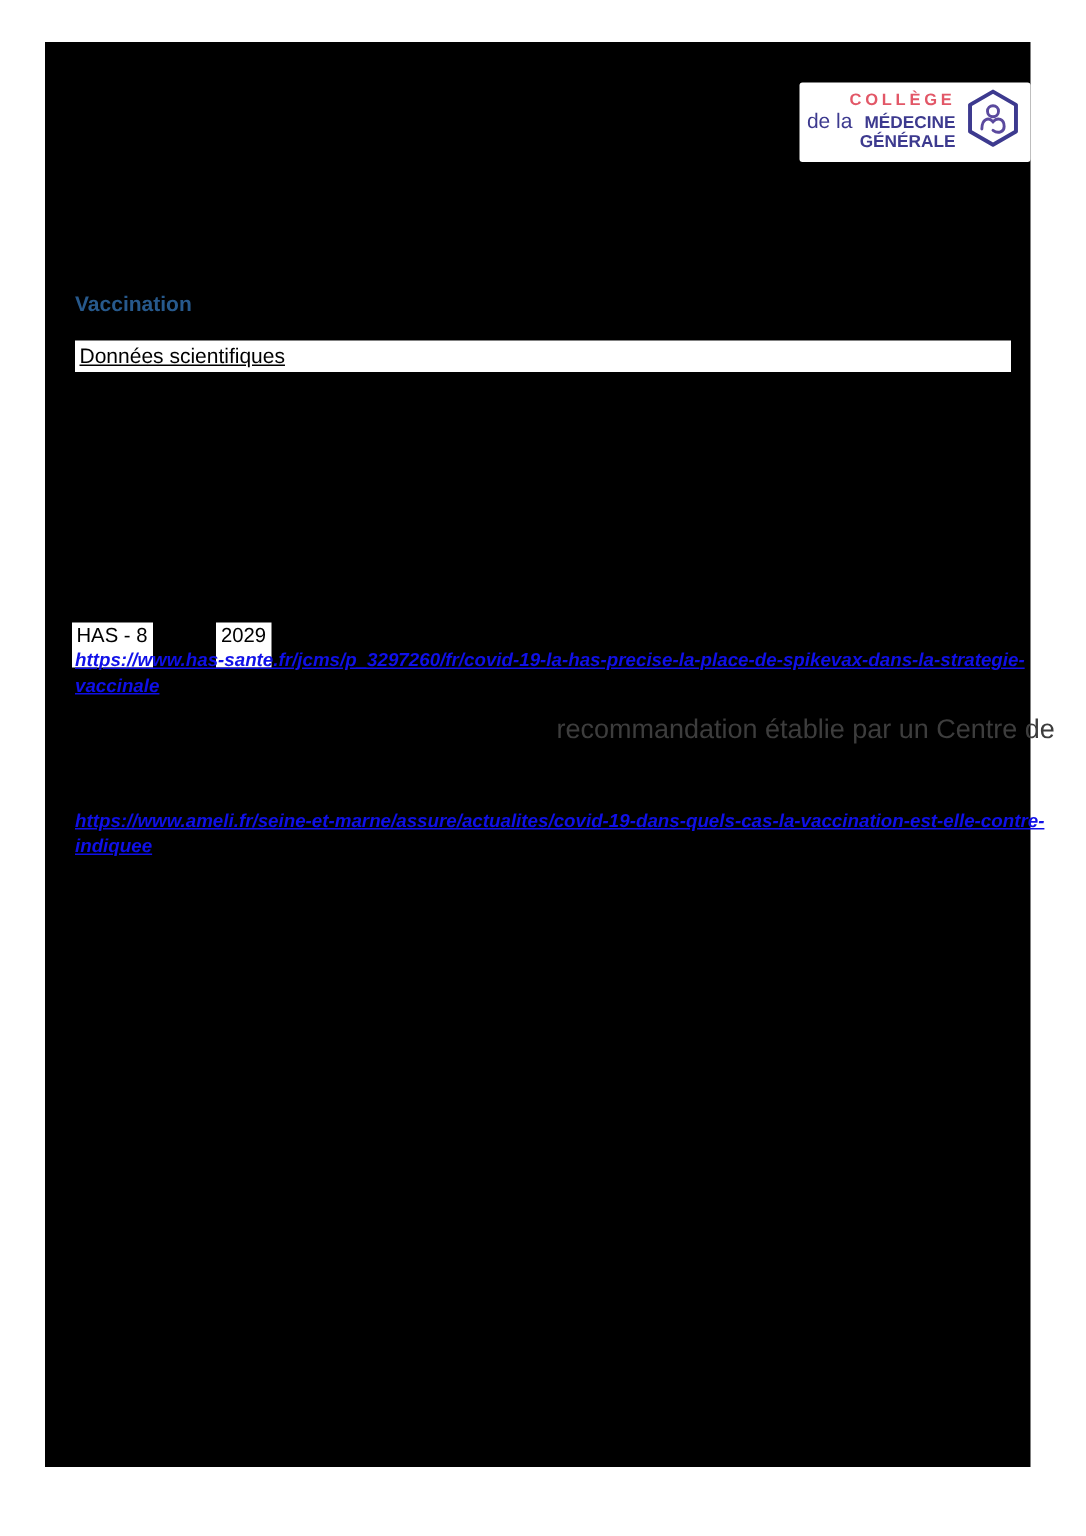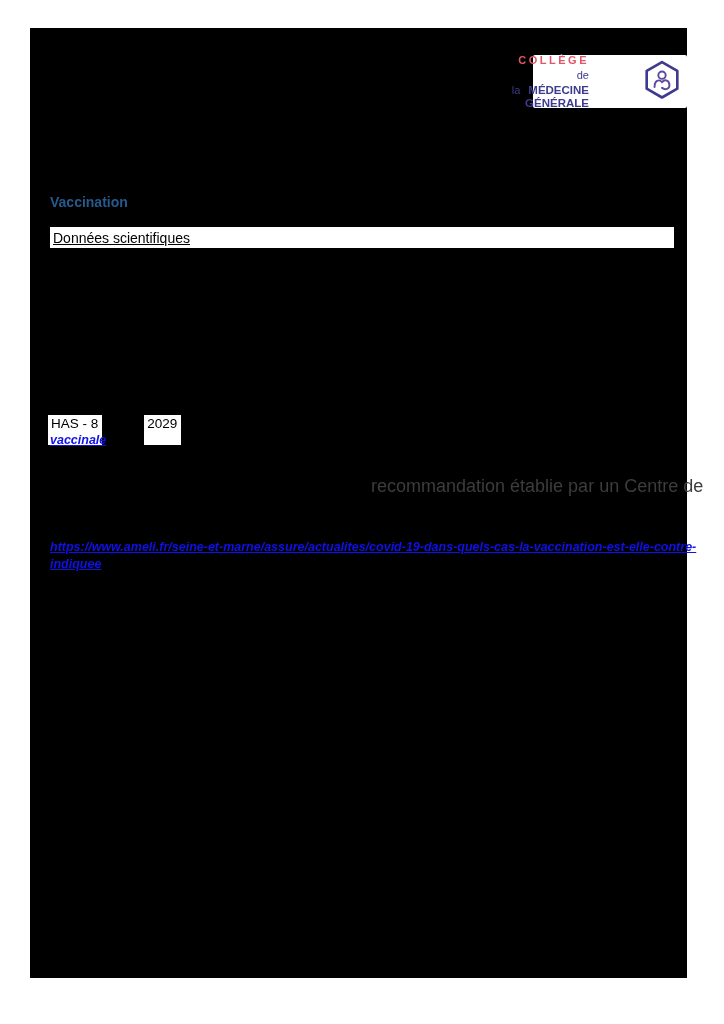--- a/index.html
+++ b/index.html
@@ -7,25 +7,25 @@
     position:relative;width:724px;height:1024px;background:#ffffff;overflow:hidden;
     font-family:"Liberation Sans",sans-serif;
   }
   #page-canvas{
     position:absolute;left:30px;top:28px;width:657px;height:950px;background:#000000;
   }
   
   .logo-box{
     position:absolute;left:503px;top:27px;width:154px;height:53px;background:#ffffff;
     border-radius:2px;display:flex;align-items:center;justify-content:flex-end;
-    padding:0 4px 0 0;box-sizing:border-box;gap:48px;
+    padding:0 4px 0 0;box-sizing:border-box;
   }
   .logo-text{ text-align:right;line-height:13px;margin-right:4px; }
   .logo-college{ color:#e25767;font-size:11px;font-weight:700;letter-spacing:2.5px; }
-  .logo-dela{ color:#3d3a8f;font-size:11px;font-weight:400;margin-right:8px; }
+  .logo-dela{ color:#3d3a8f;font-size:14px;font-weight:400;margin-right:8px; }
   .logo-medecine,.logo-generale{ color:#3d3a8f;font-size:11.5px;font-weight:800; }
   .logo-hex{ flex:0 0 auto; }
   
   .section-title{
     position:absolute;left:20px;top:166px;color:#27598c;font-size:14px;font-weight:700;
   }
   .white-bar{
     position:absolute;background:#ffffff;color:#000000;box-sizing:border-box;
   }
   .donnees-bar{ left:20px;top:199px;width:624px;height:21px;padding:2px 0 0 3px; }
@@ -83,20 +83,21 @@
     </div>
 
 
 
 
     <div class="has-line">
       <span class="has-chip">HAS - 8</span><span class="has-chip year">2029</span>
     </div>
 
     <a class="doc-link has-link">
+      <span style="display:block">https://www.has-sante.fr/jcms/p_3297260/fr/covid-19-la-has-precise-la-place-de-spikevax-dans-la-strategie-</span>
       <span style="display:block">vaccinale</span>
     </a>
 
     <div class="faint-note">recommandation établie par un Centre de</div>
 
     <a class="doc-link ameli-link">
       <span style="display:block">https://www.ameli.fr/seine-et-marne/assure/actualites/covid-19-dans-quels-cas-la-vaccination-est-elle-contre-</span>
       <span style="display:block">indiquee</span>
     </a>
 

